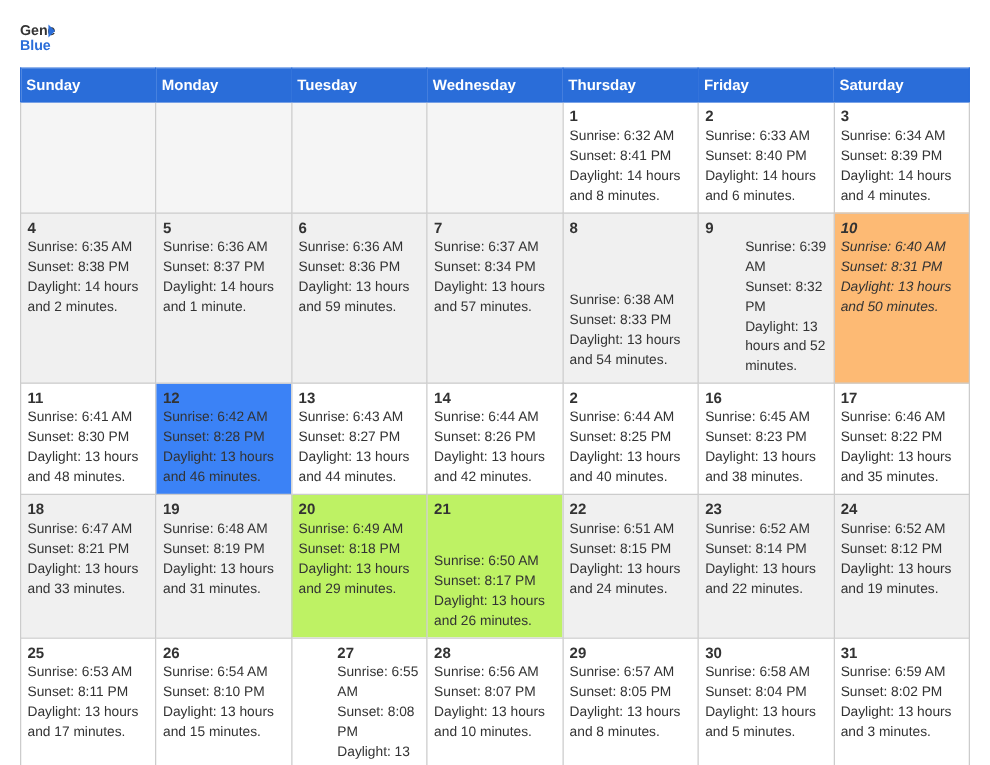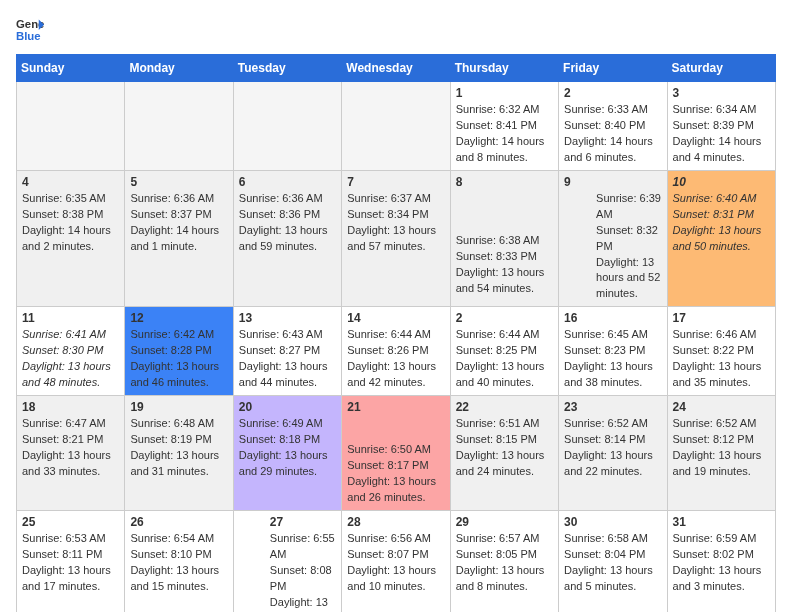--- a/index.html
+++ b/index.html
@@ -192,21 +192,21 @@
         <td style="background: #fdba74; font-style: italic;">
           <span class="day-num">10</span>
           <div class="day-info" style="white-space: pre-line;">Sunrise: 6:40 AM
 Sunset: 8:31 PM
 Daylight: 13 hours and 50 minutes.</div>
         </td>
       </tr>
       <tr>
         <td style="background: rgb(255, 255, 255);">
           <span class="day-num">11</span>
-          <div class="day-info" style="white-space: pre-line; font-style: italic;">Sunrise: 6:41 AM
+          <div class="day-info" style="white-space: pre-line;">Sunrise: 6:41 AM
 Sunset: 8:30 PM
 Daylight: 13 hours and 48 minutes.</div>
         </td>
         <td style="background: #3b82f6;">
           <span class="day-num">12</span>
           <div class="day-info" style="white-space: pre-line;">Sunrise: 6:42 AM
 Sunset: 8:28 PM
 Daylight: 13 hours and 46 minutes.</div>
         </td>
         <td style="background: rgb(255, 255, 255);">
@@ -246,27 +246,27 @@
           <div class="day-info" style="white-space: pre-line;">Sunrise: 6:47 AM
 Sunset: 8:21 PM
 Daylight: 13 hours and 33 minutes.</div>
         </td>
         <td style="background: rgb(240, 240, 240);">
           <span class="day-num">19</span>
           <div class="day-info" style="white-space: pre-line;">Sunrise: 6:48 AM
 Sunset: 8:19 PM
 Daylight: 13 hours and 31 minutes.</div>
         </td>
-        <td style="background: #c4b5fd; margin-left: 40px;">
+        <td style="background: #bef264; margin-left: 40px;">
           <span class="day-num">20</span>
           <div class="day-info" style="white-space: pre-line;">Sunrise: 6:49 AM
 Sunset: 8:18 PM
 Daylight: 13 hours and 29 minutes.</div>
         </td>
-        <td style="background: #fca5a5;">
+        <td style="background: #bef264;">
           <span class="day-num">21</span>
           <div class="day-info" style="white-space: pre-line; margin-top: 28px;">Sunrise: 6:50 AM
 Sunset: 8:17 PM
 Daylight: 13 hours and 26 minutes.</div>
         </td>
         <td style="background: rgb(240, 240, 240);">
           <span class="day-num">22</span>
           <div class="day-info" style="white-space: pre-line;">Sunrise: 6:51 AM
 Sunset: 8:15 PM
 Daylight: 13 hours and 24 minutes.</div>

